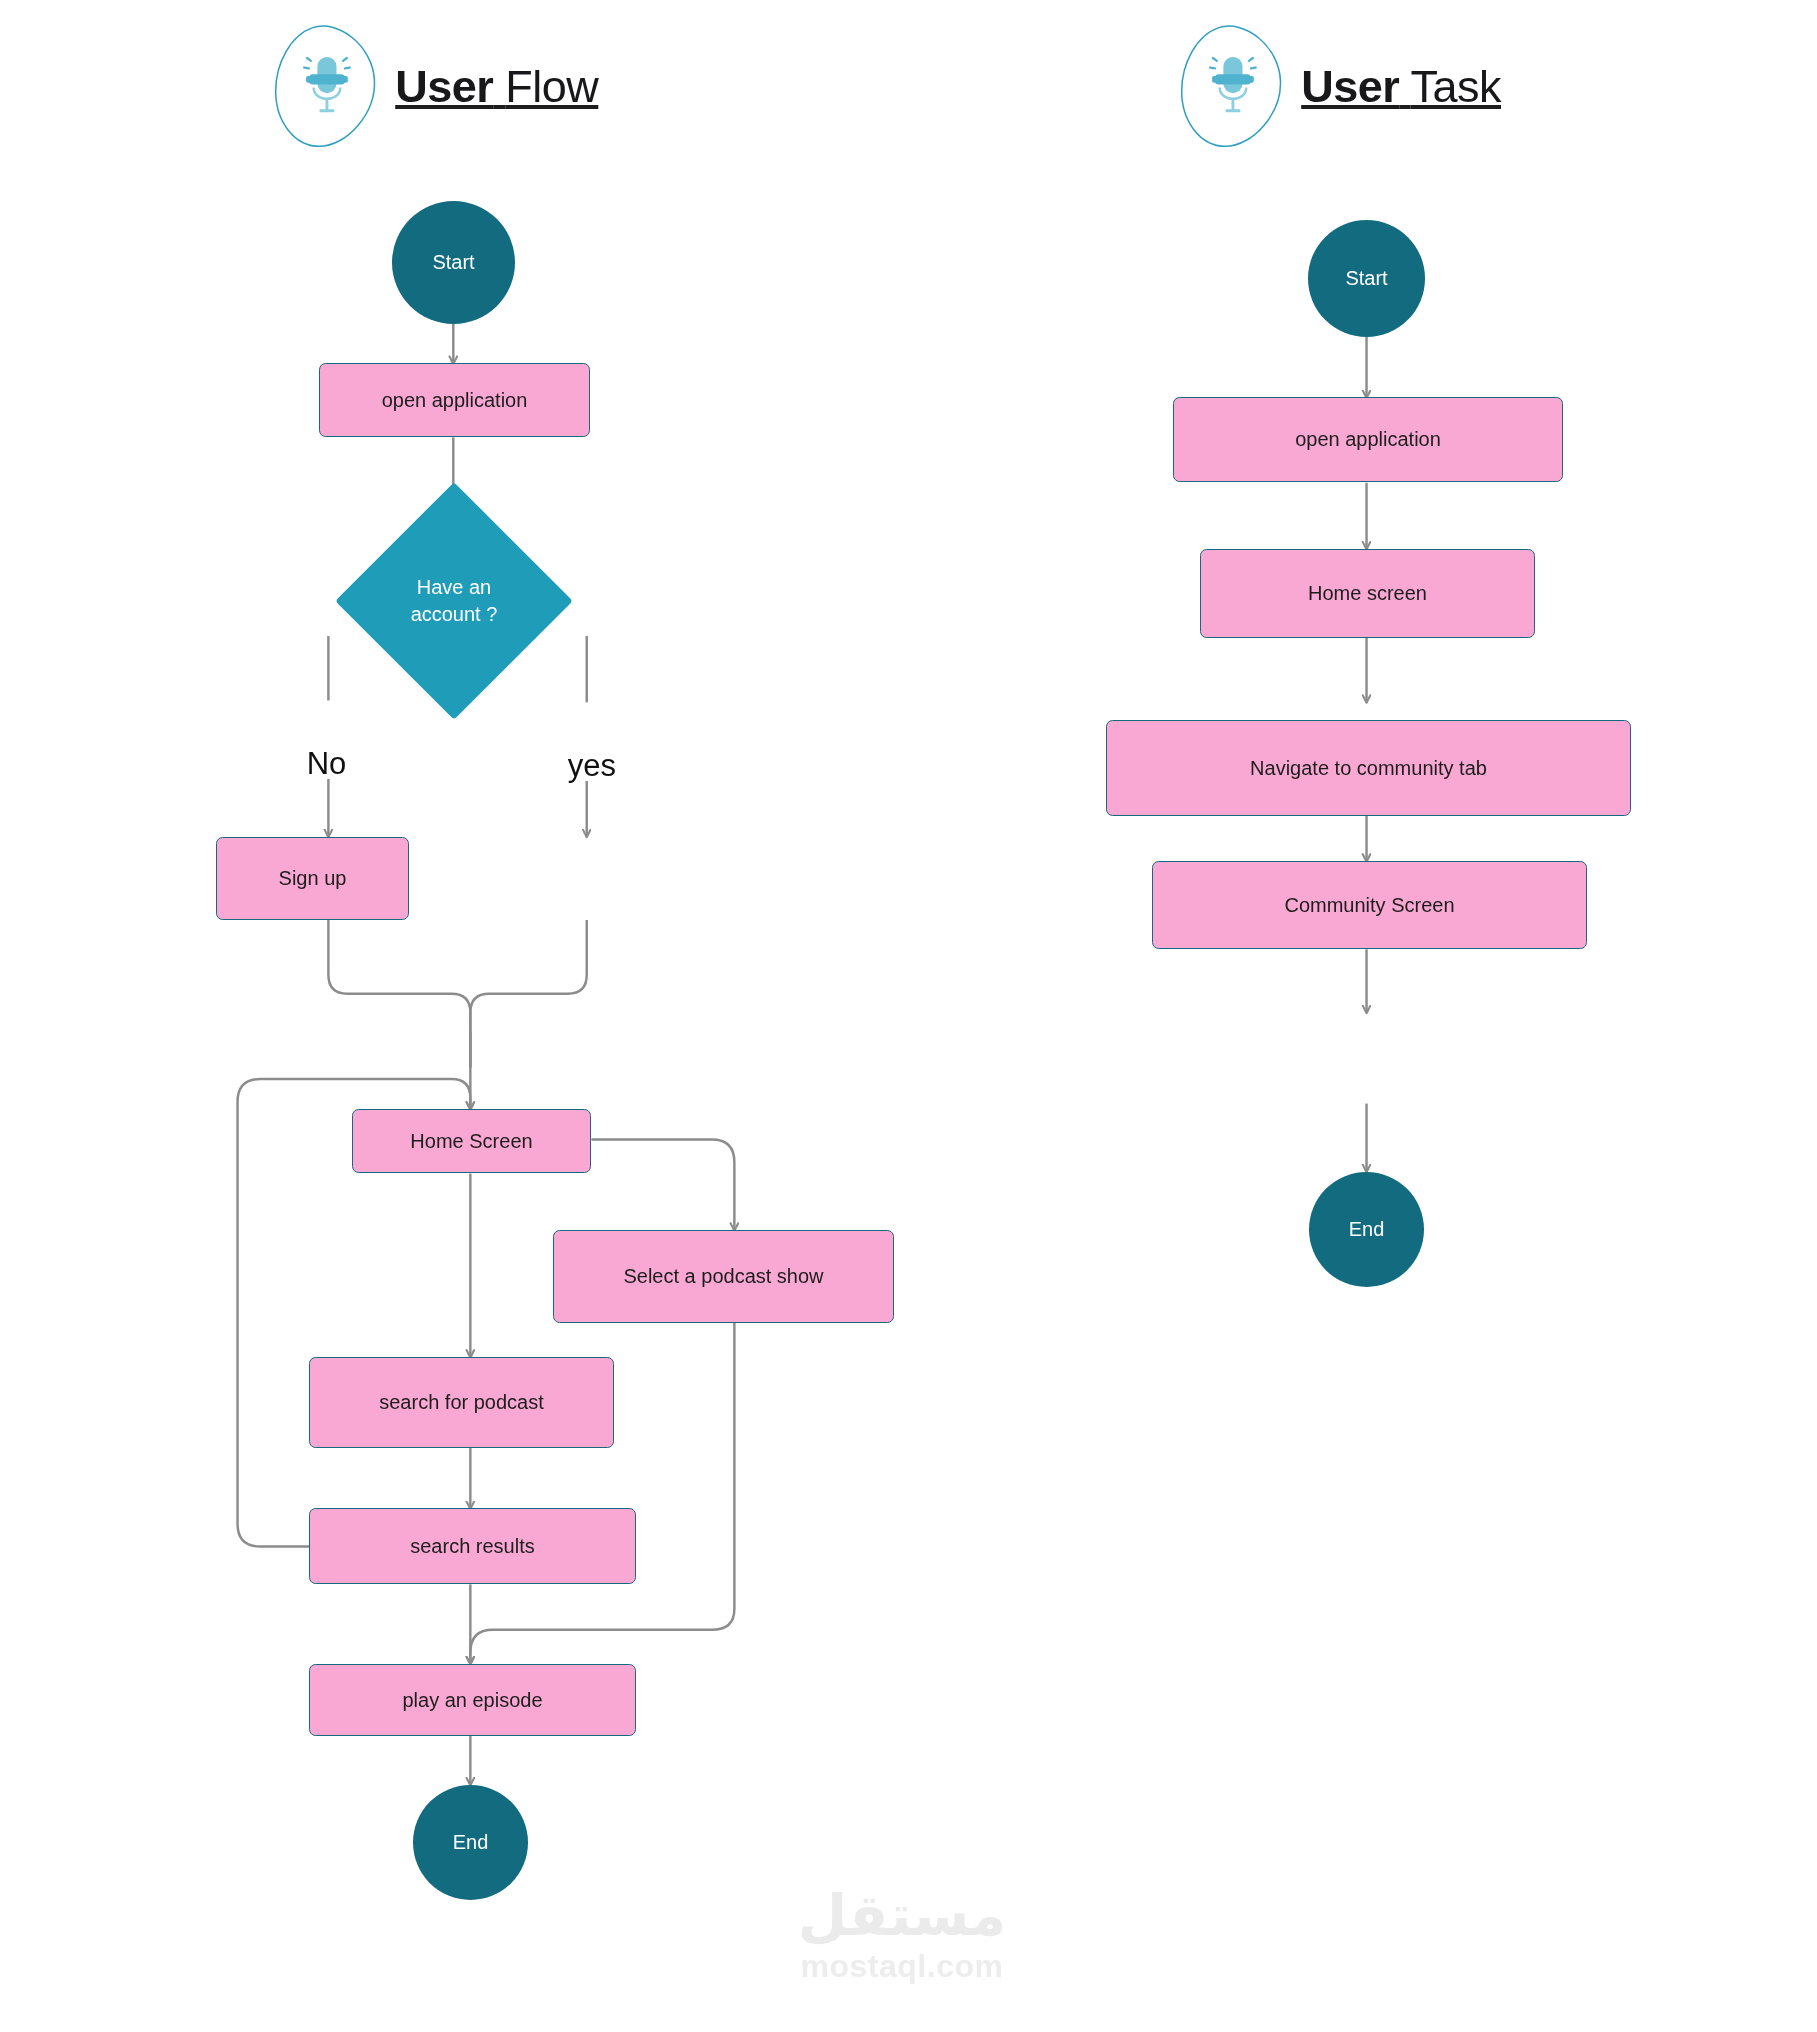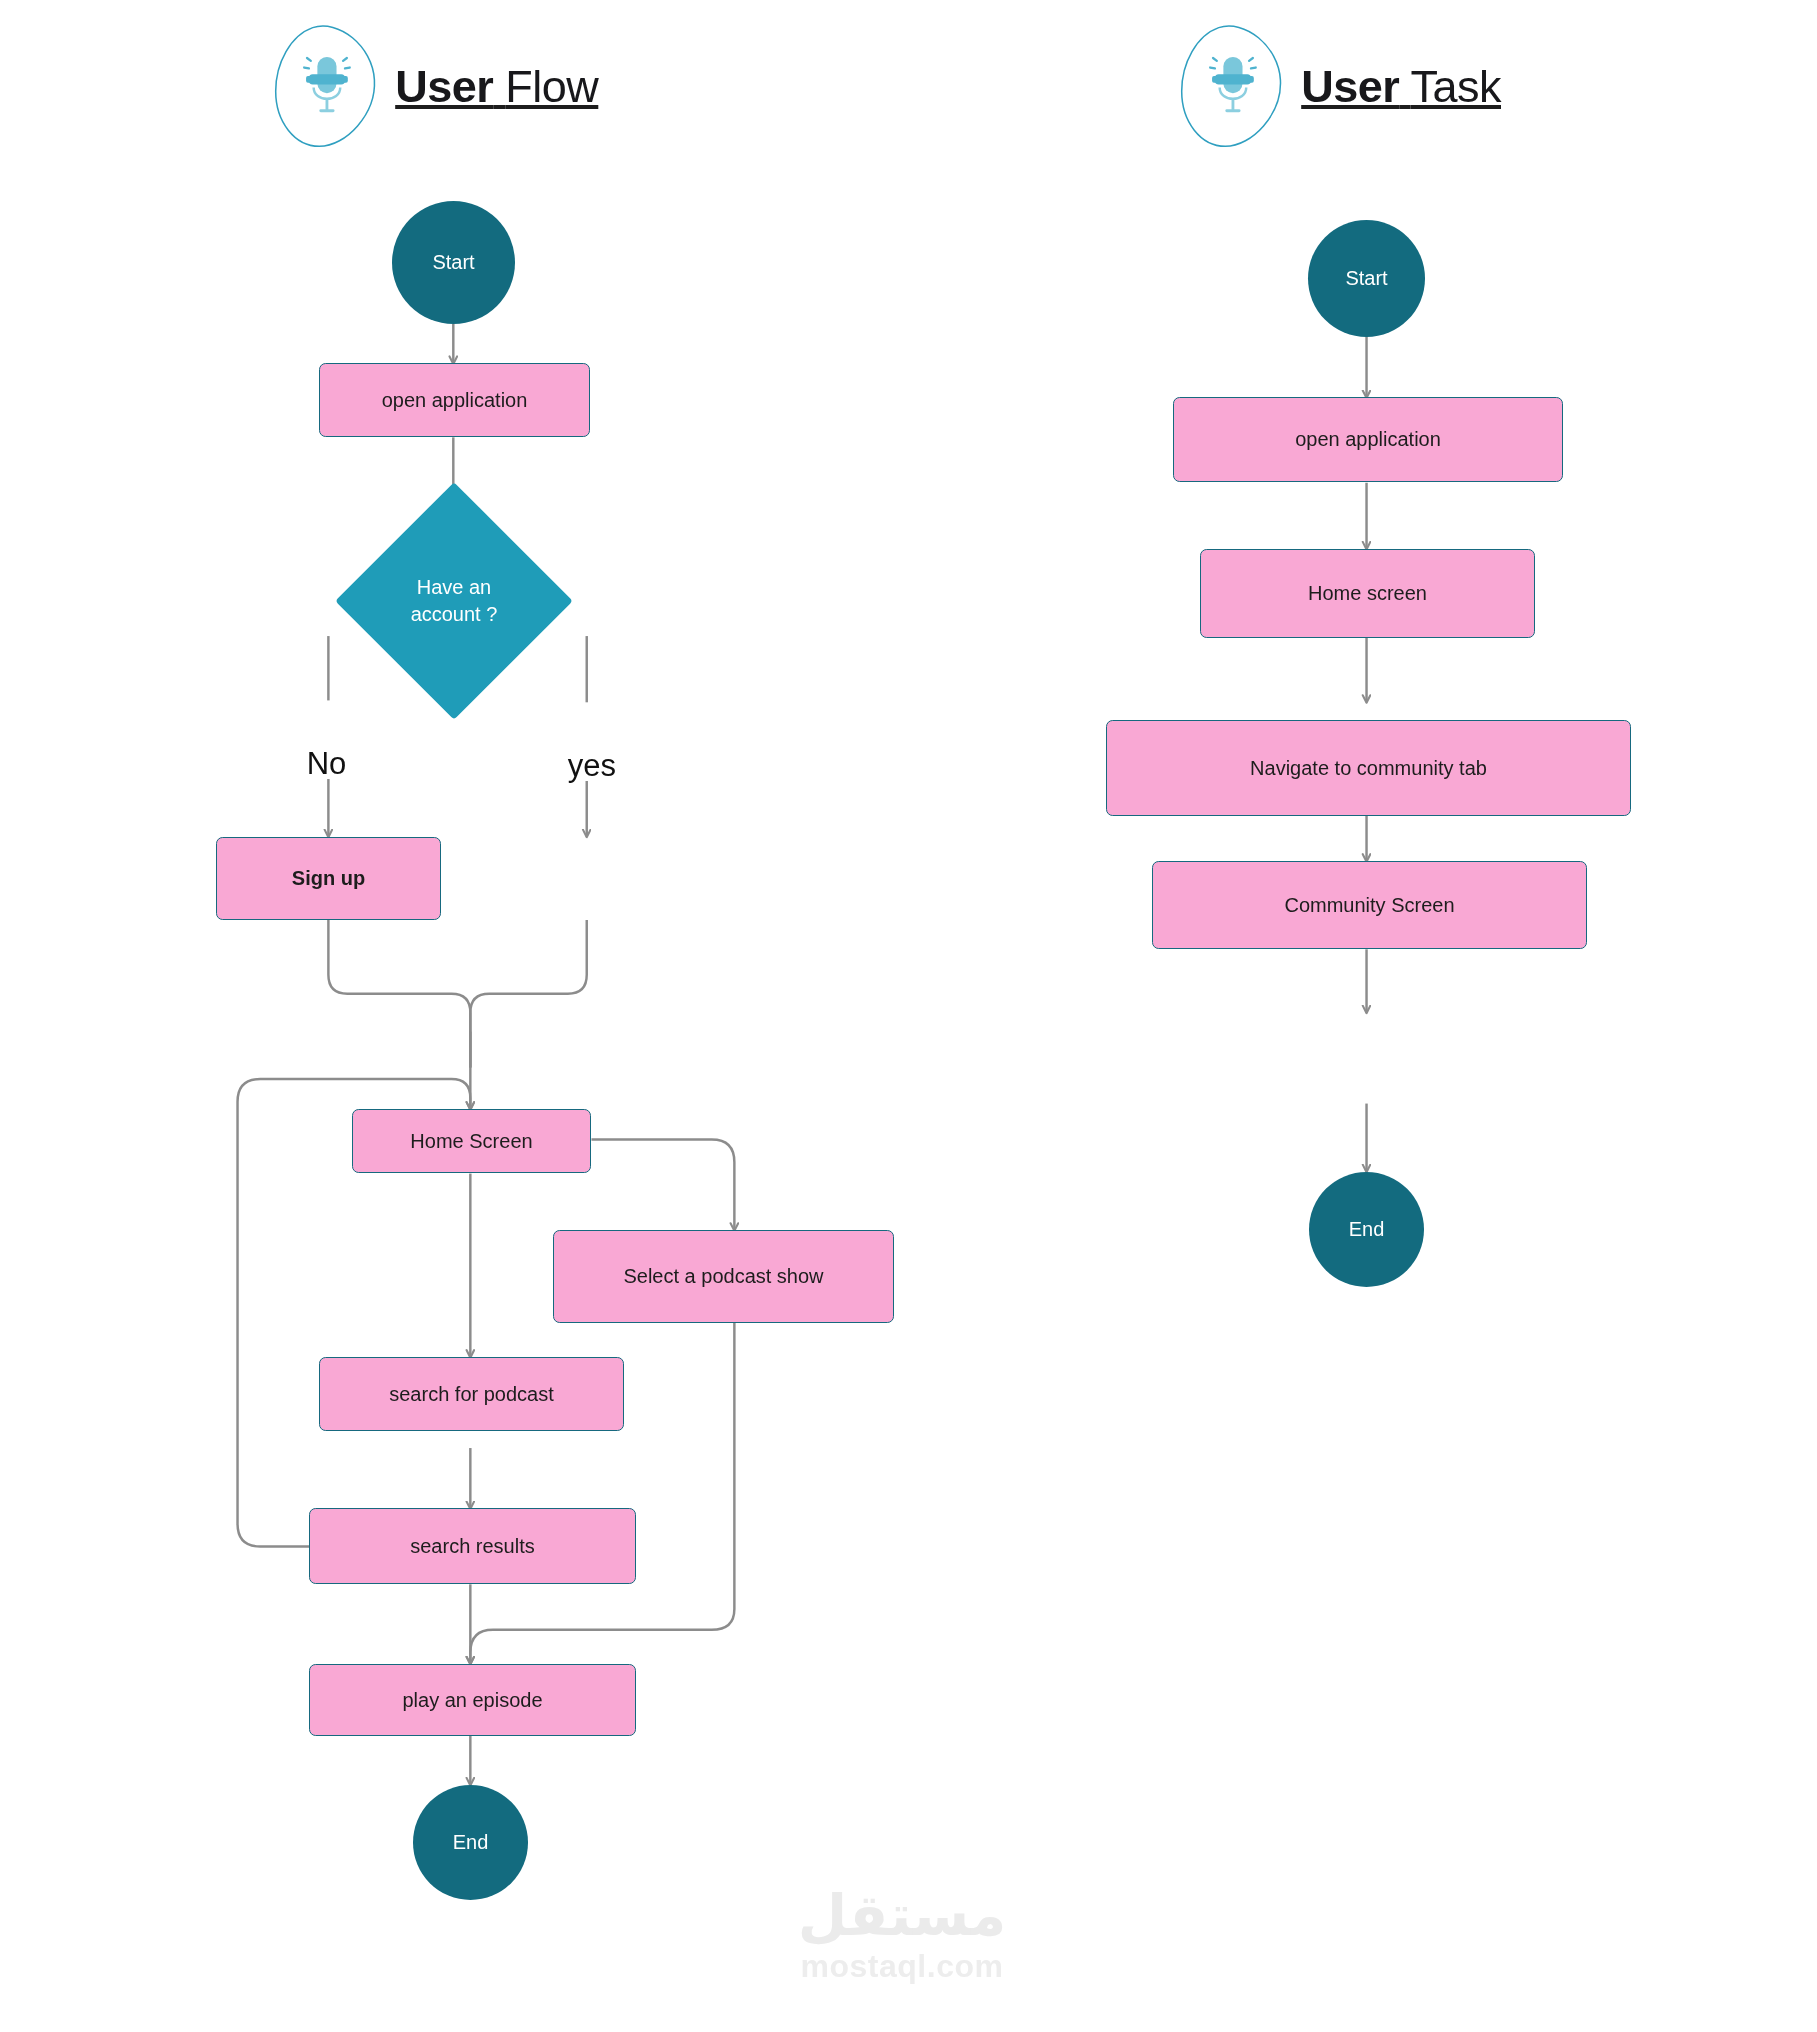--- a/index.html
+++ b/index.html
@@ -133,34 +133,34 @@
     </div>
   </div>
 
   <div class="edge-label" style="left:301px;top:708px;">
     <span>No</span>
   </div>
   <div class="edge-label" style="left:562px;top:710px;">
     <span>yes</span>
   </div>
 
-  <div class="node n-box" style="left:216px;top:837px;width:225px;height:83px;font-weight:bold;">
+  <div class="node n-box" style="left:216px;top:837px;width:193px;height:83px;">
     <span>Sign up</span>
   </div>
 
 
   <div class="node n-box" style="left:352px;top:1109px;width:239px;height:64px;">
     <span>Home Screen</span>
   </div>
 
   <div class="node n-box" style="left:553px;top:1230px;width:341px;height:93px;">
     <span>Select a podcast show</span>
   </div>
 
-  <div class="node n-box" style="left:319px;top:1357px;width:305px;height:74px;">
+  <div class="node n-box" style="left:309px;top:1357px;width:305px;height:91px;">
     <span>search for podcast</span>
   </div>
 
   <div class="node n-box" style="left:309px;top:1508px;width:327px;height:76px;">
     <span>search results</span>
   </div>
 
   <div class="node n-box" style="left:309px;top:1664px;width:327px;height:72px;">
     <span>play an episode</span>
   </div>

